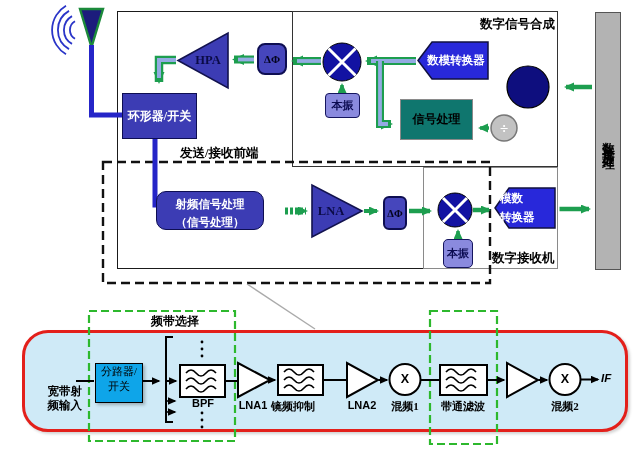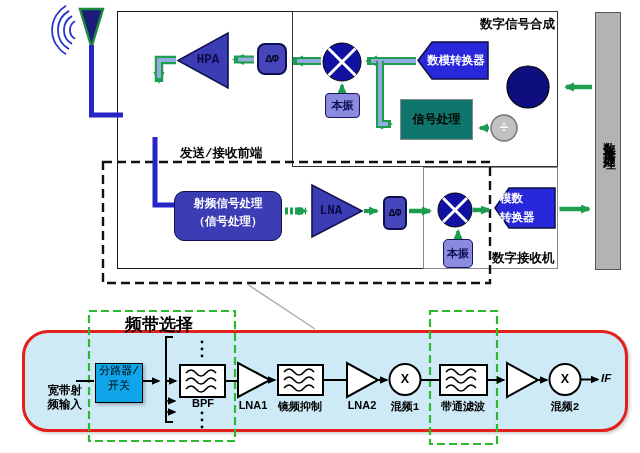--- a/index.html
+++ b/index.html
@@ -1,18 +1,18 @@
 <!DOCTYPE html>
 <html><head>
 <meta charset="utf-8">
 <style>
   html,body{margin:0;padding:0;background:#fff;}
   .stage{position:relative;width:640px;height:453px;background:#fff;overflow:hidden;
          font-family:"Liberation Serif","DejaVu Serif",serif;}
-  .abs{position:absolute;box-sizing:border-box;font-family:Liberation Mono, monospace;}
+  .abs{position:absolute;box-sizing:border-box;}
   .flexc{display:flex;align-items:center;justify-content:center;text-align:center;}
   .bluebox{background:#3c3cb4;border:1.6px solid #0e0e52;color:#fff;font-weight:600;}
   .lobox{background:#8a8ade;border:1.6px solid #15155e;color:#0a0a50;font-weight:700;}
   .dphibox{background:#4646bc;border:2px solid #0e0e52;color:#04041f;font-weight:700;border-radius:8px;}
   .lbl{color:#000;font-weight:600;}
   .sans{font-family:"Liberation Sans","DejaVu Sans",sans-serif;}
   .z0{z-index:0;}.z1{z-index:1;}.z2{z-index:2;}
   svg{position:absolute;left:0;top:0;z-index:1;}
 </style>
 </head>
@@ -155,57 +155,58 @@
         <circle cx="202" cy="420" r="1.4"></circle>
         <circle cx="202" cy="427" r="1.4"></circle>
     </g>
   </svg>
 
   <div class="abs z2 lbl" style="left:443px;top:16px;width:112px;font-size:12.5px;text-align:right;">数字信号合成</div>
   <div class="abs z2 lbl" style="left:180px;top:145px;width:96px;font-size:12.5px;">发送/接收前端</div>
   <div class="abs z2 lbl" style="left:492px;top:250px;width:66px;font-size:12.5px;">数字接收机</div>
   <div class="abs z2 lbl flexc" style="left:595px;top:12px;width:26px;height:258px;font-size:12.5px;writing-mode:vertical-rl;text-orientation:upright;letter-spacing:3px;">数字信号处理</div>
 
+  <div class="abs z2 bluebox flexc" style="left:122px;top:93px;width:75px;height:46px;font-size:12px;">环形器/开关</div>
 
   <div class="abs z2 dphibox flexc" style="left:257px;top:43px;width:30px;height:32px;font-size:11px;">ΔΦ</div>
   <div class="abs z2 dphibox flexc" style="left:383px;top:196px;width:24px;height:34px;font-size:10.5px;border-radius:6px;">ΔΦ</div>
 
   <div class="abs z2 lobox flexc" style="left:325px;top:93px;width:35px;height:25px;font-size:11px;border-radius:4px;">本振</div>
   <div class="abs z2 lobox flexc" style="left:443px;top:239px;width:30px;height:29px;font-size:11px;border-radius:5px;">本振</div>
 
   <div class="abs z2 flexc lbl" style="left:400px;top:99px;width:73px;height:41px;background:#0f766e;border:1px solid #8a8a8a;font-size:12px;">信号处理</div>
 
   <div class="abs z2 flexc" style="left:424px;top:42px;width:64px;height:37px;color:#fff;font-weight:600;font-size:11.5px;">数模转换器</div>
   <div class="abs z2" style="left:500px;top:189px;width:55px;height:40px;color:#fff;font-weight:600;font-size:11.5px;text-align:left;line-height:19px;">
     <div>模数</div>
     <div>转换器</div>
   </div>
 
   <div class="abs z2 flexc" style="left:491px;top:115px;width:26px;height:26px;color:#fff;font-weight:700;font-size:15px;">÷</div>
 
-  <div class="abs z2 bluebox" style="left:174px;top:191px;width:108px;height:50px;border-radius:10px;font-size:11.5px;text-align:center;line-height:18px;padding-top:3px;">
+  <div class="abs z2 bluebox" style="left:156px;top:191px;width:108px;height:39px;border-radius:10px;font-size:11.5px;text-align:center;line-height:18px;padding-top:3px;">
     <div>射频信号处理</div>
     <div>（信号处理）</div>
   </div>
 
   <div class="abs z2 flexc" style="left:190px;top:52px;width:36px;height:16px;color:#0b0b46;font-weight:700;font-size:12.5px;">HPA</div>
   <div class="abs z2 flexc" style="left:314px;top:203px;width:34px;height:16px;color:#0b0b46;font-weight:700;font-size:12.5px;">LNA</div>
 
-  <div class="abs z2 lbl" style="left:125px;top:313px;width:74px;font-size:17px;text-align:left;">频带选择</div>
+  <div class="abs z2 lbl" style="left:125px;top:313px;width:74px;font-size:12px;text-align:right;">频带选择</div>
   <div class="abs z2" style="left:28px;top:384px;width:54px;font-size:11.5px;font-weight:700;text-align:right;line-height:14px;color:#000;">
     <div>宽带射</div>
     <div>频输入</div>
   </div>
   <div class="abs z2" style="left:95px;top:363px;width:48px;height:40px;background:#0ea5e9;border:1.5px solid #000;box-shadow:2px 2px 3px rgba(0,0,0,0.25);font-size:11px;text-align:center;line-height:15px;color:#000;">
     <div>分路器/</div>
     <div>开关</div>
   </div>
   <div class="abs z2 sans" style="left:181px;top:397px;width:44px;font-size:11px;font-weight:700;text-align:center;color:#000;">BPF</div>
   <div class="abs z2 sans" style="left:235px;top:399px;width:36px;font-size:11px;font-weight:700;text-align:center;color:#000;">LNA1</div>
-  <div class="abs z2 lbl" style="left:271px;top:399px;width:58px;font-size:11px;text-align:center;">镜频抑制</div>
+  <div class="abs z2 lbl" style="left:271px;top:399px;width:58px;font-size:11px;">镜频抑制</div>
   <div class="abs z2 sans" style="left:344px;top:399px;width:36px;font-size:11px;font-weight:700;text-align:center;color:#000;">LNA2</div>
   <div class="abs z2 lbl" style="left:386px;top:399px;width:38px;font-size:11px;text-align:center;">混频1</div>
   <div class="abs z2 lbl" style="left:434px;top:399px;width:58px;font-size:11px;text-align:center;">带通滤波</div>
   <div class="abs z2 lbl" style="left:546px;top:399px;width:38px;font-size:11px;text-align:center;">混频2</div>
   <div class="abs z2 sans" style="left:601px;top:372px;width:22px;font-size:11.5px;font-weight:700;color:#000;font-style:italic;">IF</div>
   <div class="abs z2 sans flexc" style="left:397px;top:371px;width:16px;height:16px;font-size:12.5px;font-weight:700;color:#000;">X</div>
   <div class="abs z2 sans flexc" style="left:557px;top:371px;width:16px;height:16px;font-size:12.5px;font-weight:700;color:#000;">X</div>
 
 </div>
 

